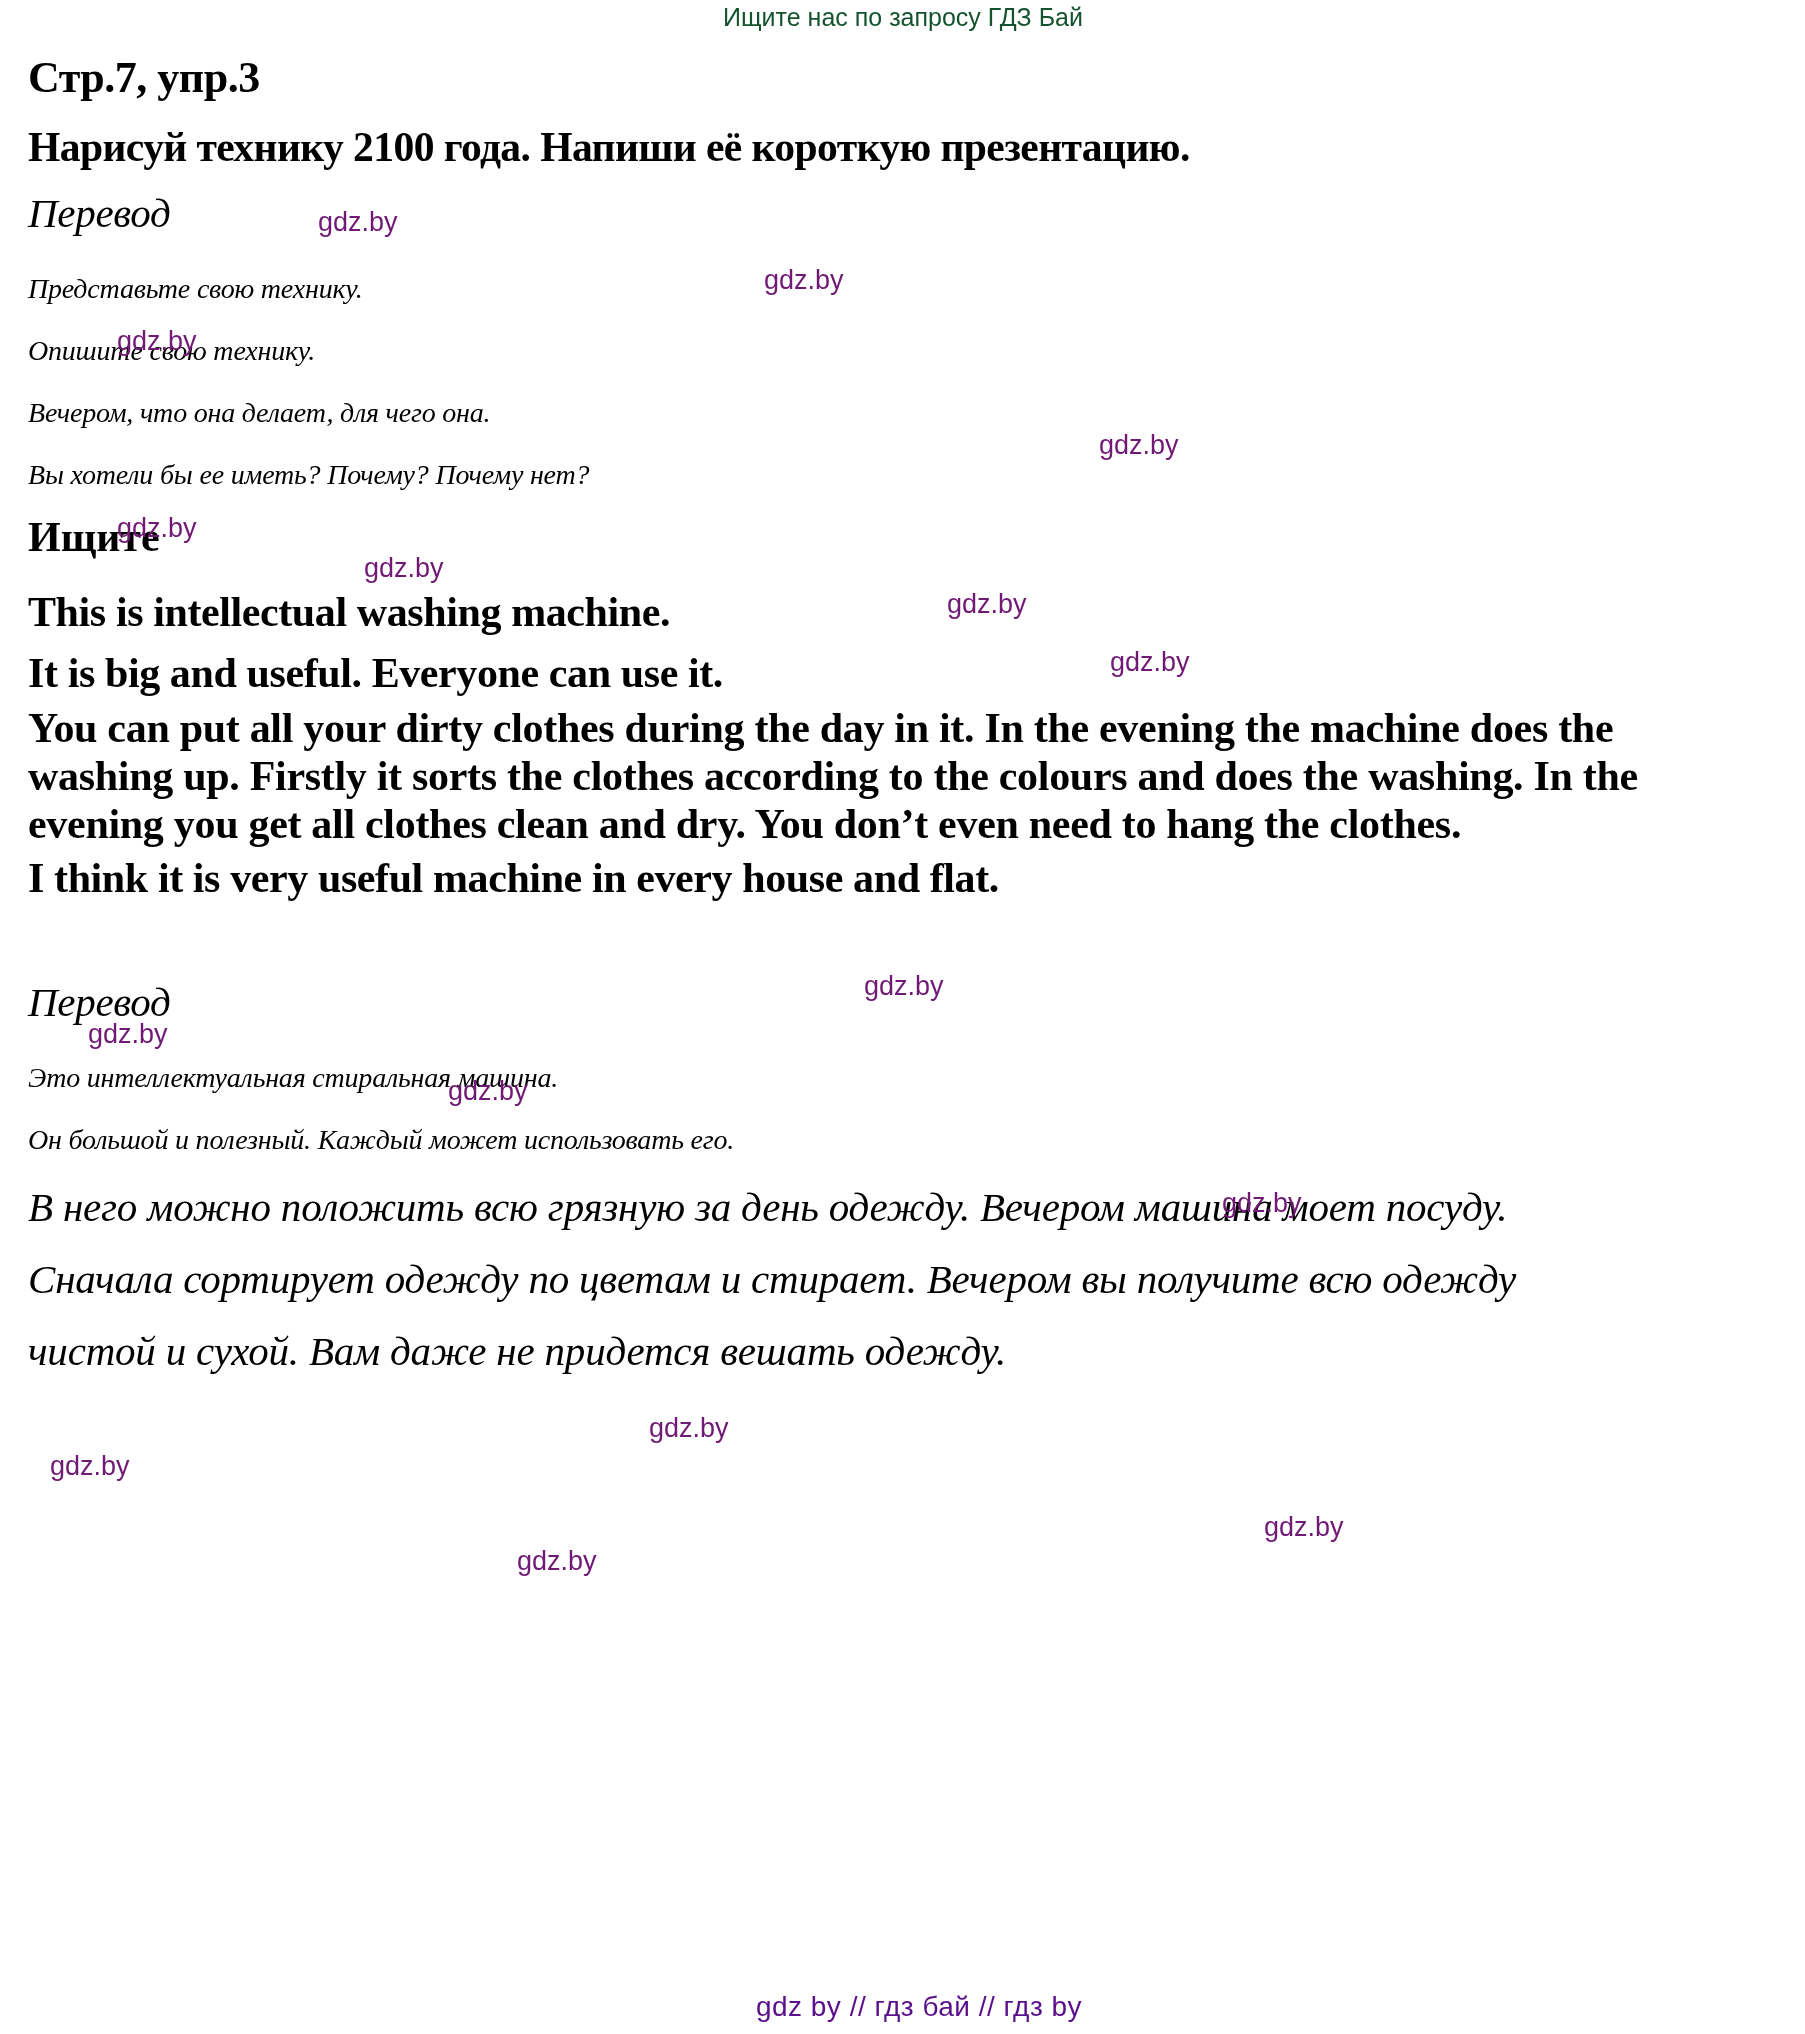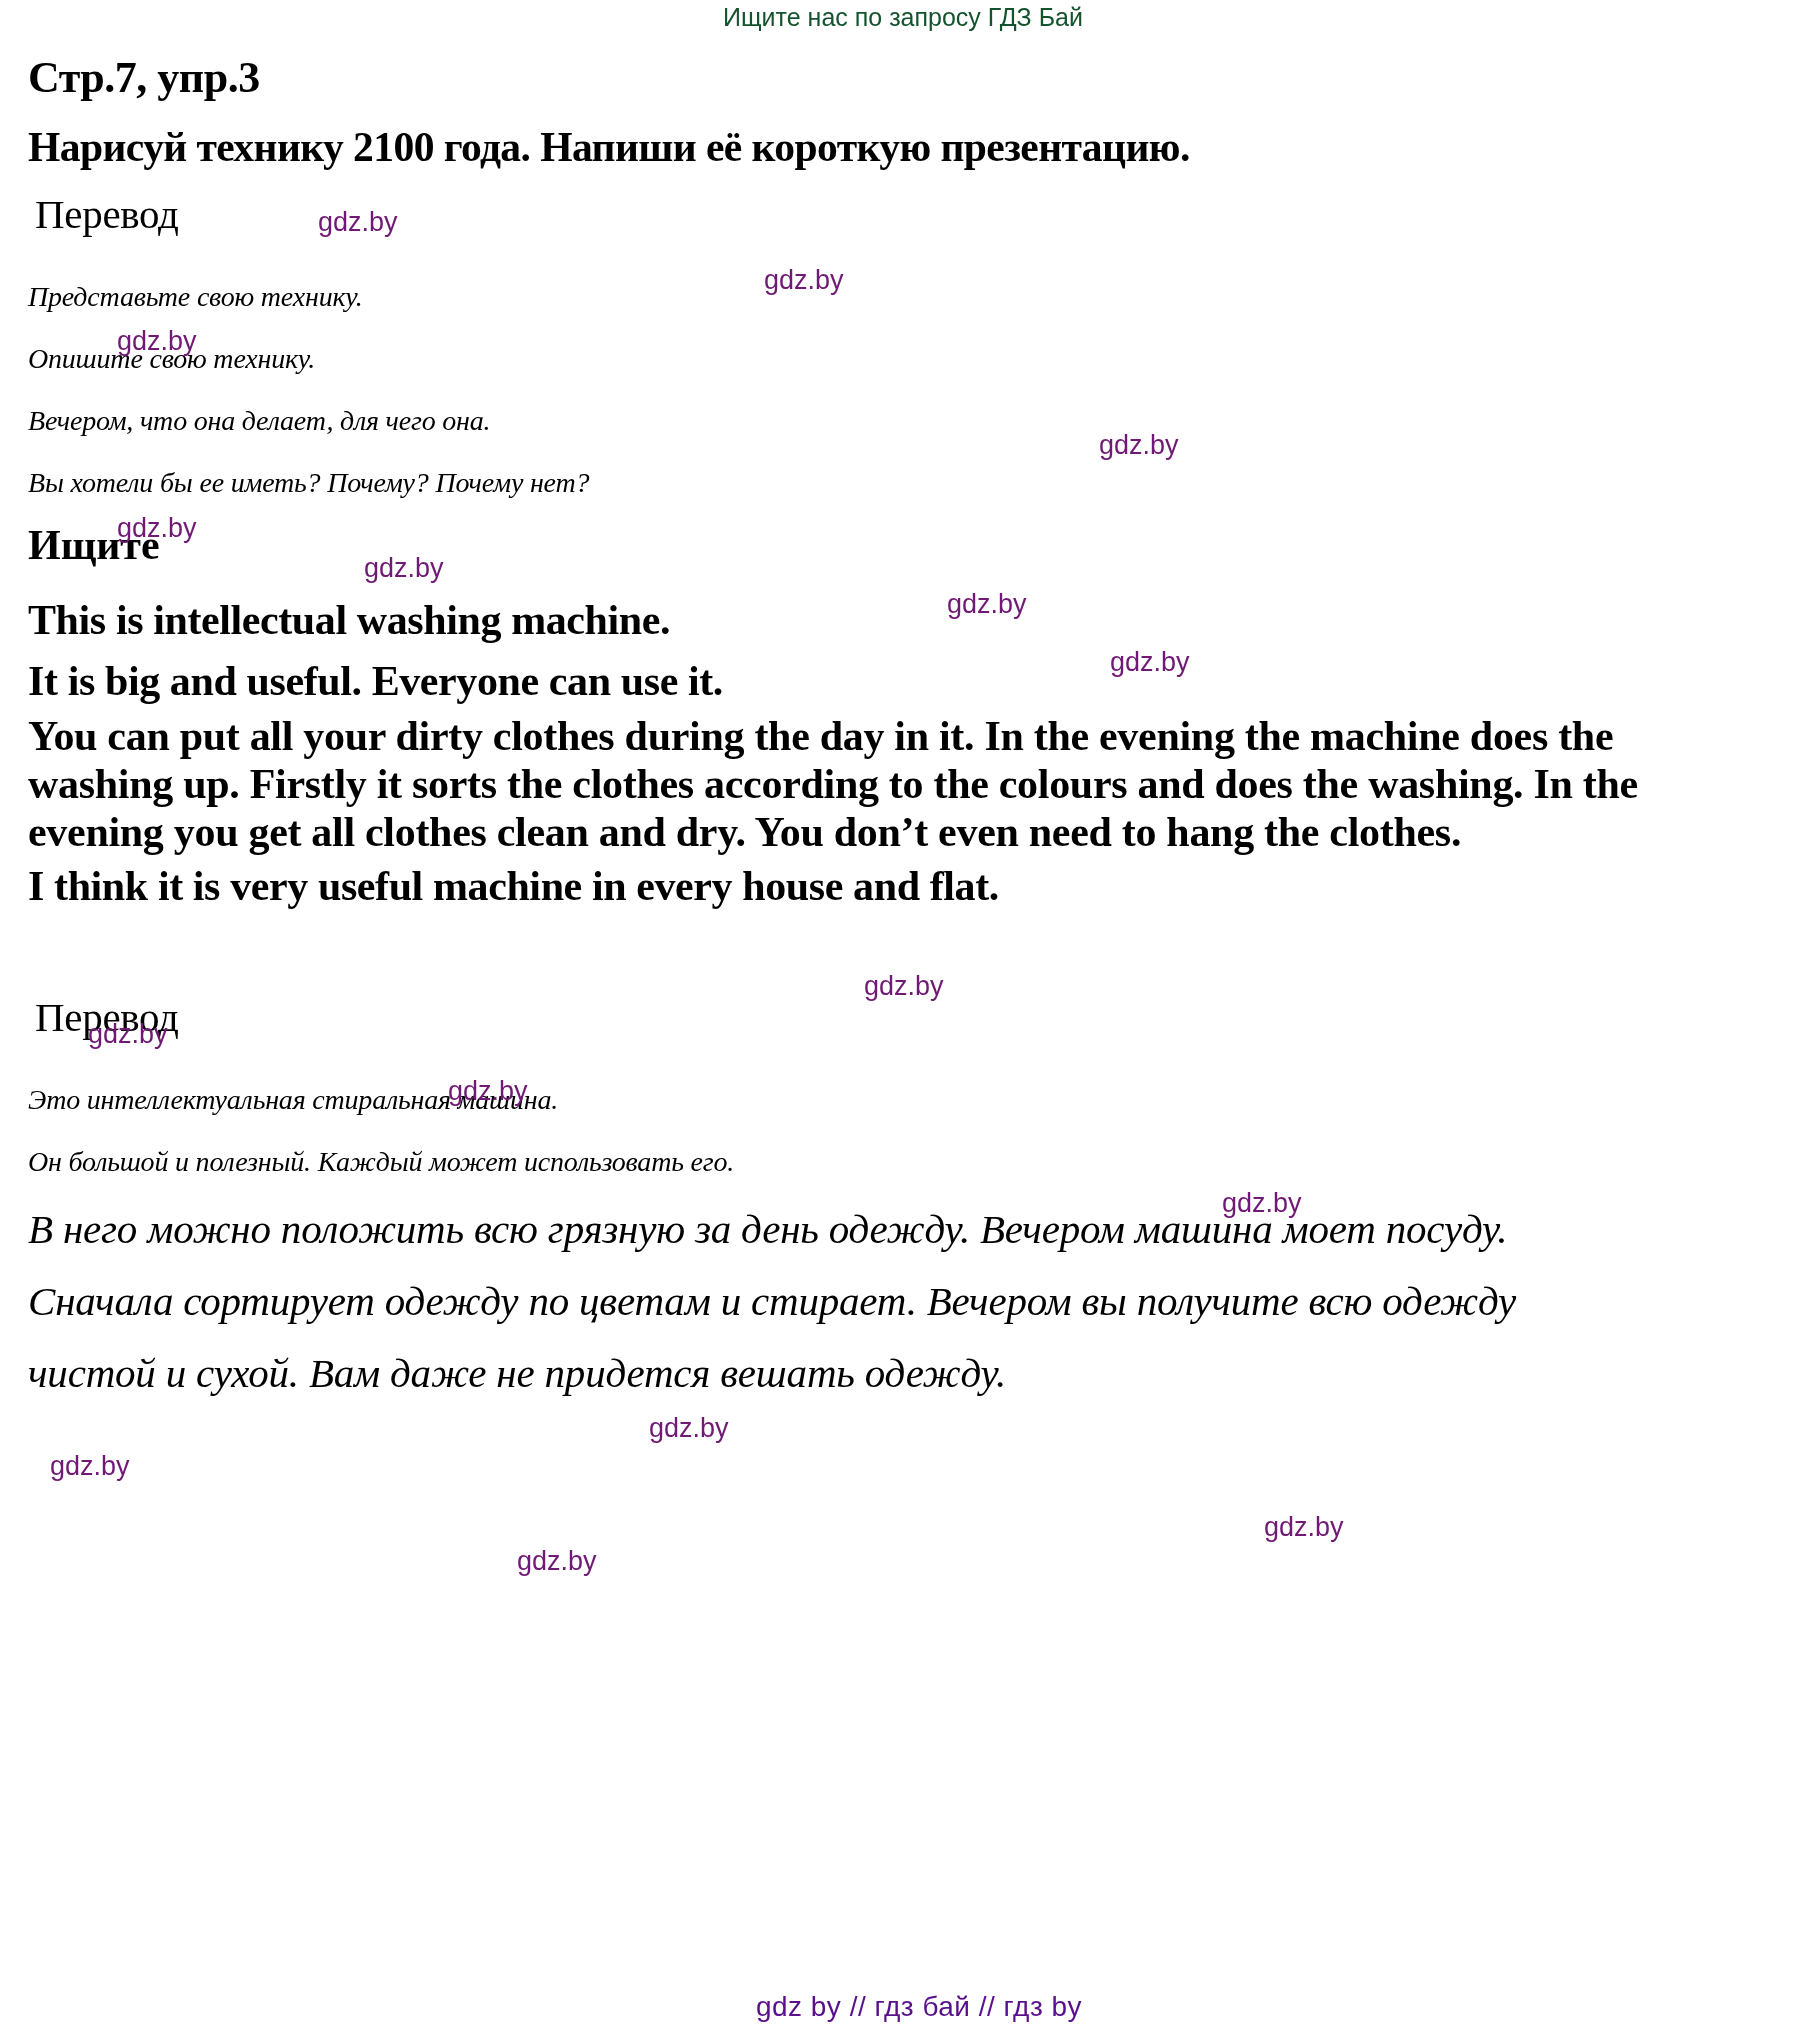--- a/index.html
+++ b/index.html
@@ -55,23 +55,24 @@
     font-size: 42px;
     line-height: 58px;
     margin: 0 0 6px 0;
     letter-spacing: -0.6px;
     transform: scaleX(0.99);
     transform-origin: left center;
   }
 
   .lbl-italic {
     font-family: "Liberation Serif", "DejaVu Serif", serif;
+    font-style: italic;
     font-size: 41px;
     line-height: 62px;
-    margin: 7px;
+    margin: 0;
     letter-spacing: -0.3px;
   }
   .ru-italic {
     font-family: "Liberation Serif", "DejaVu Serif", serif;
     font-style: italic;
     font-size: 28px;
     line-height: 62px;
     margin: 0;
     letter-spacing: -0.2px;
   }

